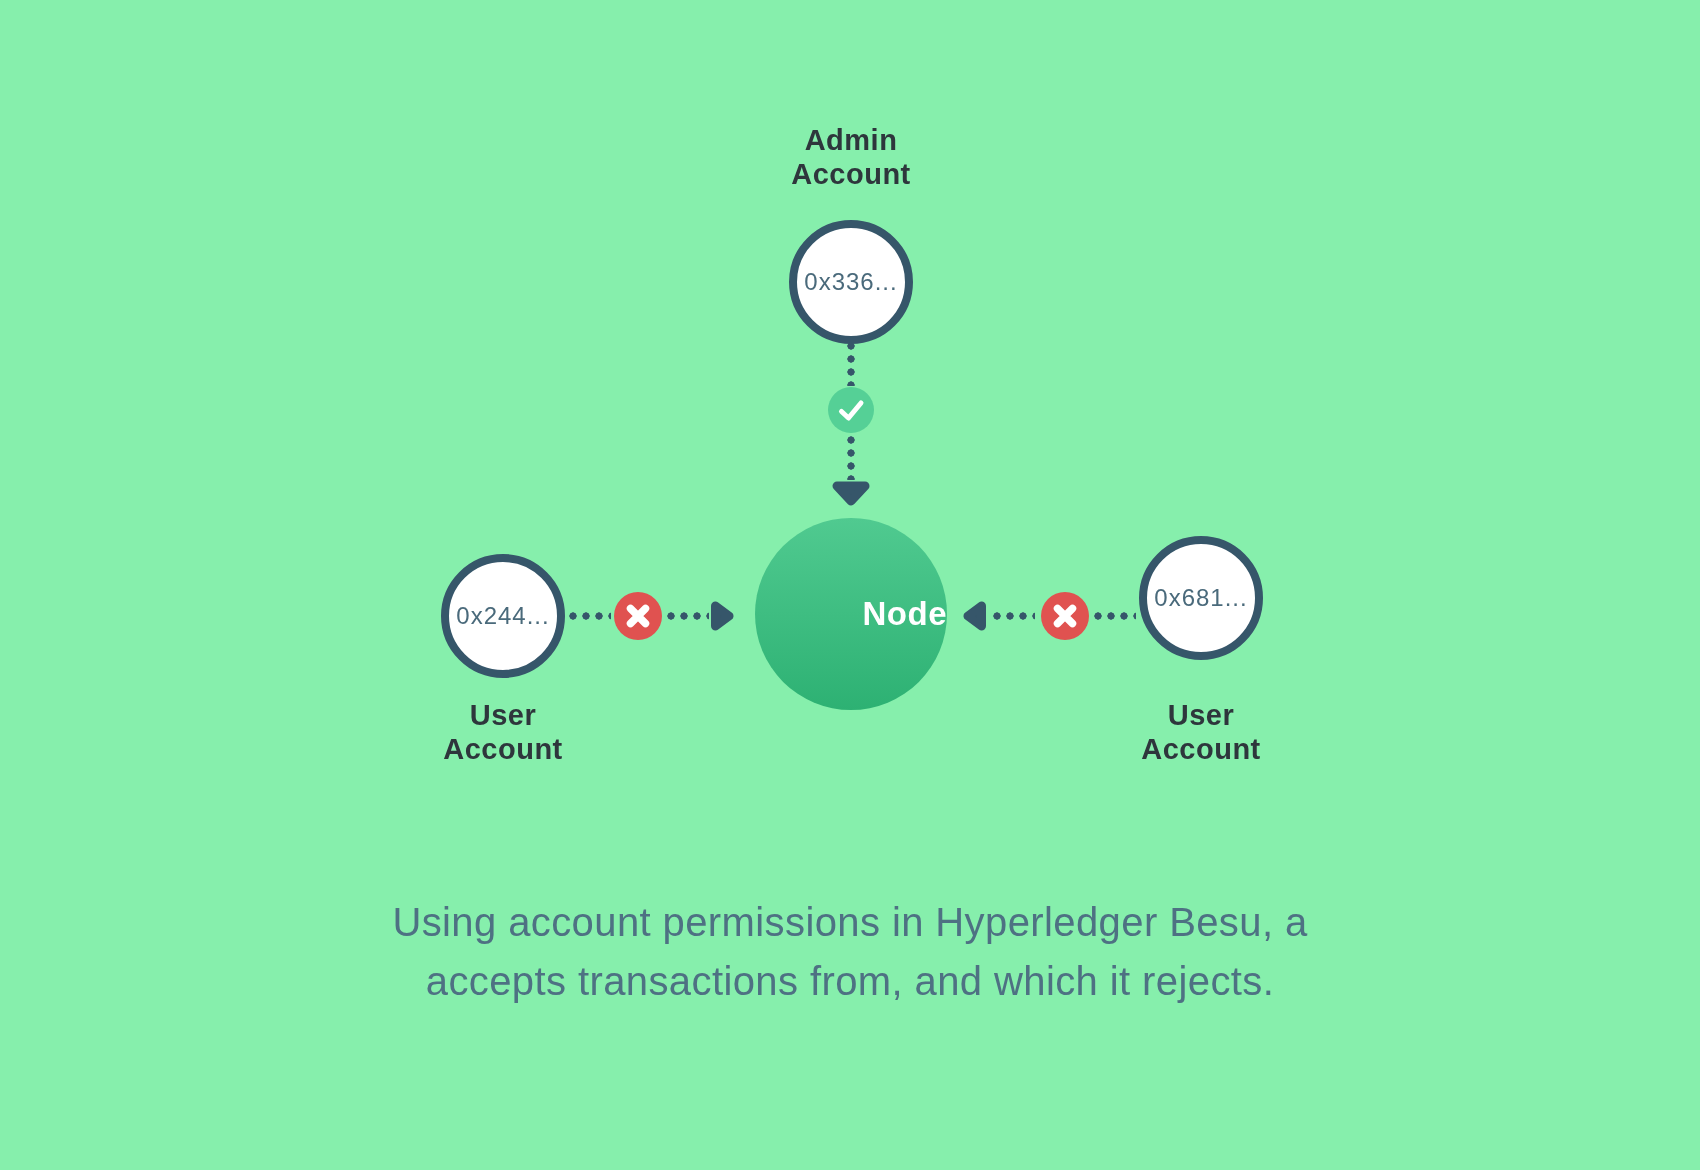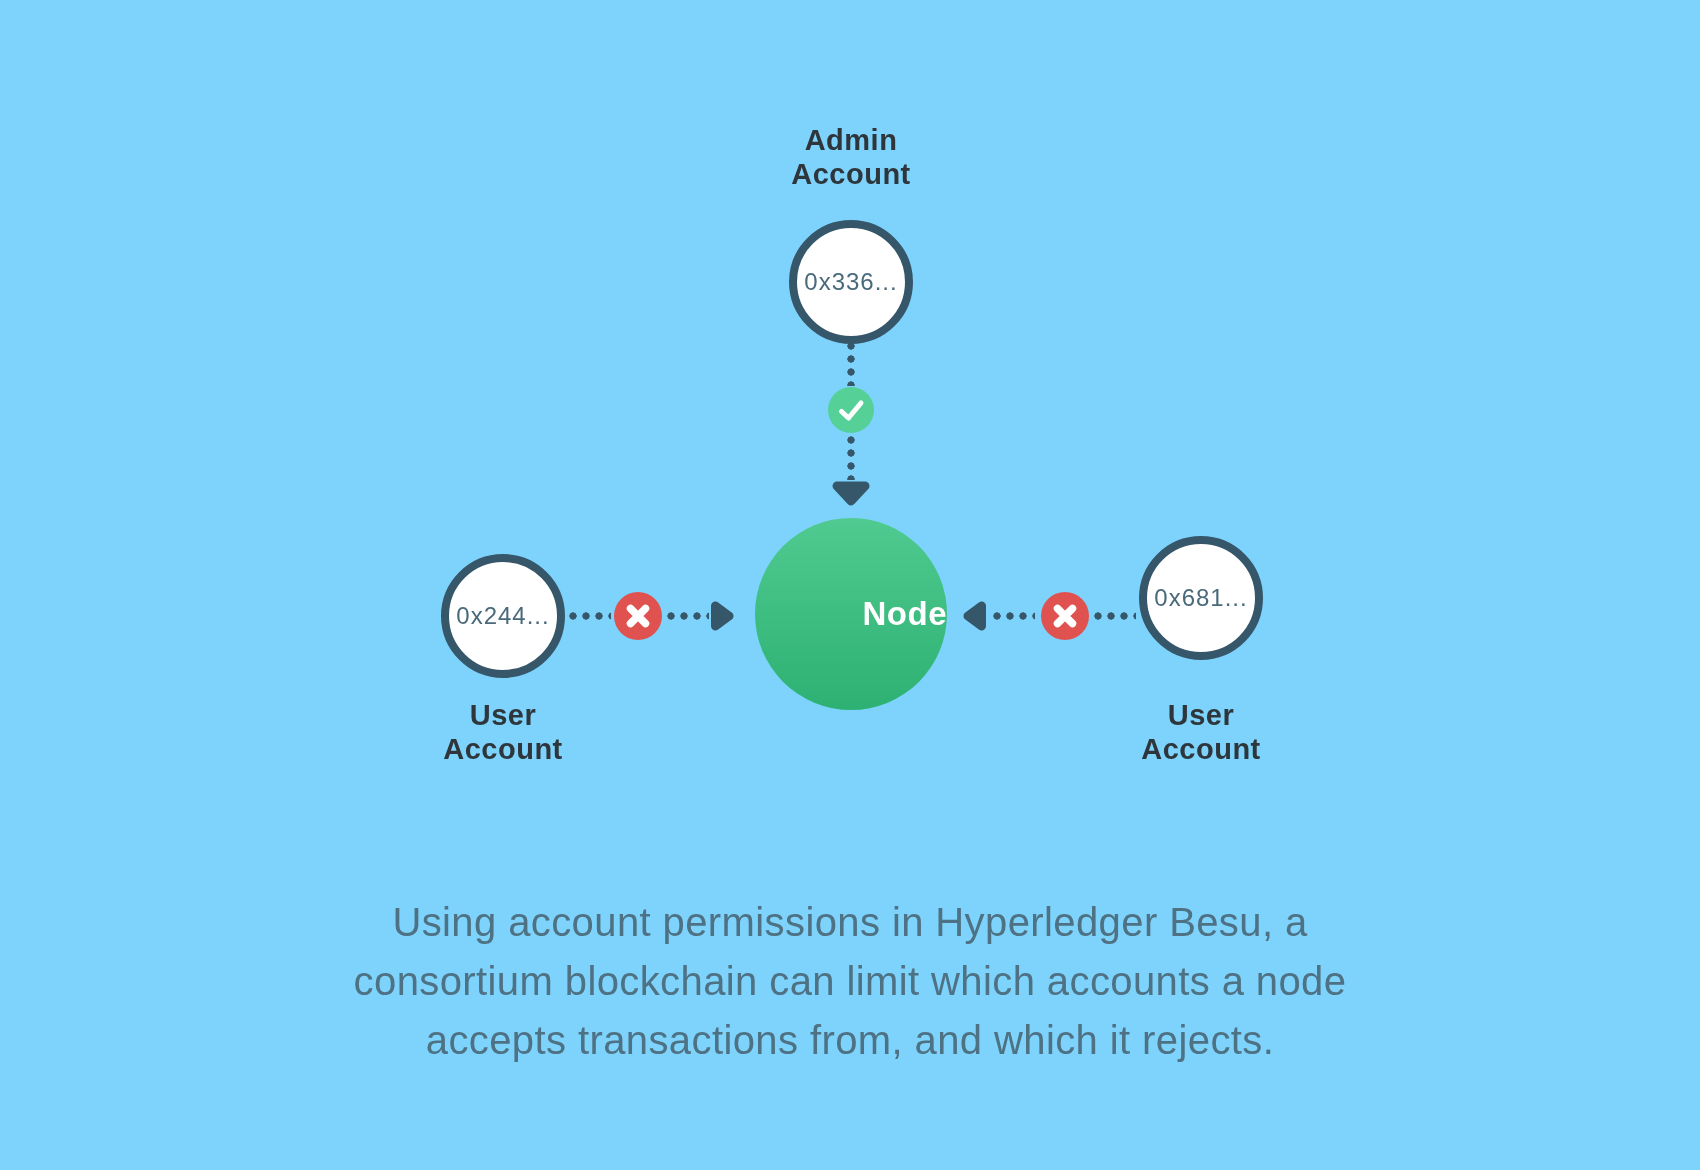--- a/index.html
+++ b/index.html
@@ -1,20 +1,20 @@
 <!DOCTYPE html>
 <html style="--slate: #36566A; --label-dark: #2E363C; --address-text: #4A6A7B; --node-green-top: #50CA90; --node-green-bottom: #2DB173; --check-green: #55D096; --deny-red: #E05250; --caption-text: #4E7183;"><head>
 <meta charset="utf-8">
 <style>
   html, body { margin: 0; padding: 0; background: #ffffff; }
   .canvas {
     position: relative;
     width: 1700px;
     height: 1170px;
-    background: #7dd3fc;
+    background: #86efac;
     overflow: hidden;
     font-family: "Liberation Sans", sans-serif;
   }
   
   .acct-label {
     position: absolute;
     width: 300px;
     text-align: center;
     font-weight: 700;
     font-size: 29px;
@@ -179,17 +179,16 @@
     </svg>
   </div>
   <div class="hdots hdots-r2"></div>
   <div class="acct-label user-label-right">
     <div>User</div>
     <div>Account</div>
   </div>
 
   <div class="caption">
     <div>Using account permissions in Hyperledger Besu, a</div>
-    <div>consortium blockchain can limit which accounts a node</div>
     <div>accepts transactions from, and which it rejects.</div>
   </div>
 
 </div>
 
 </body></html>

